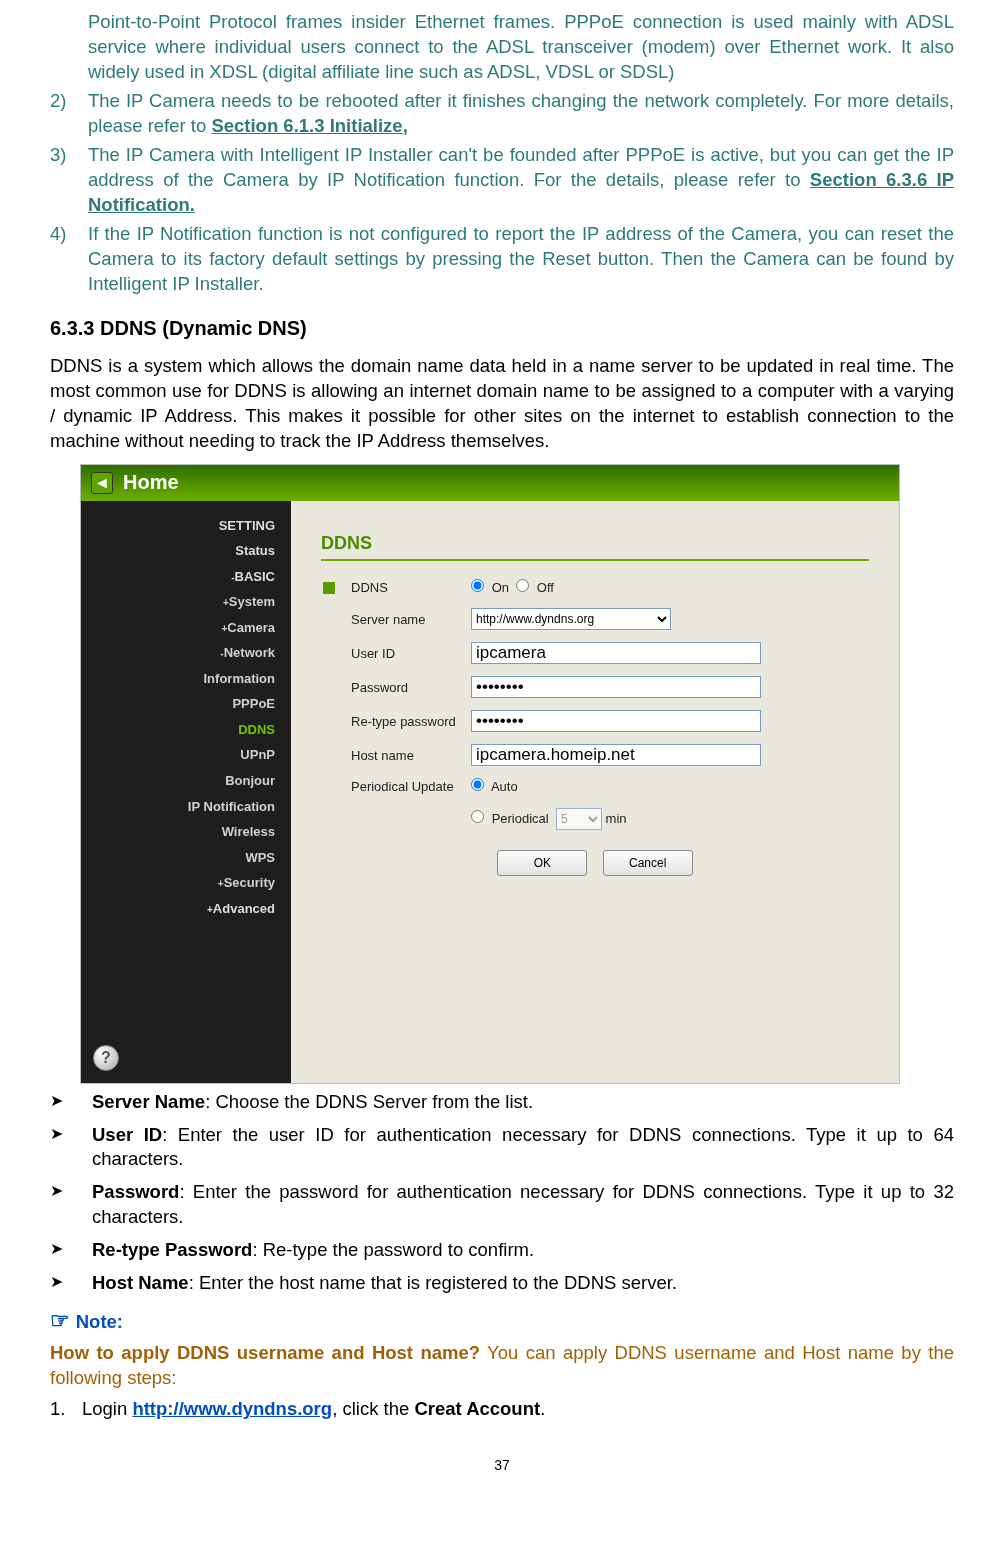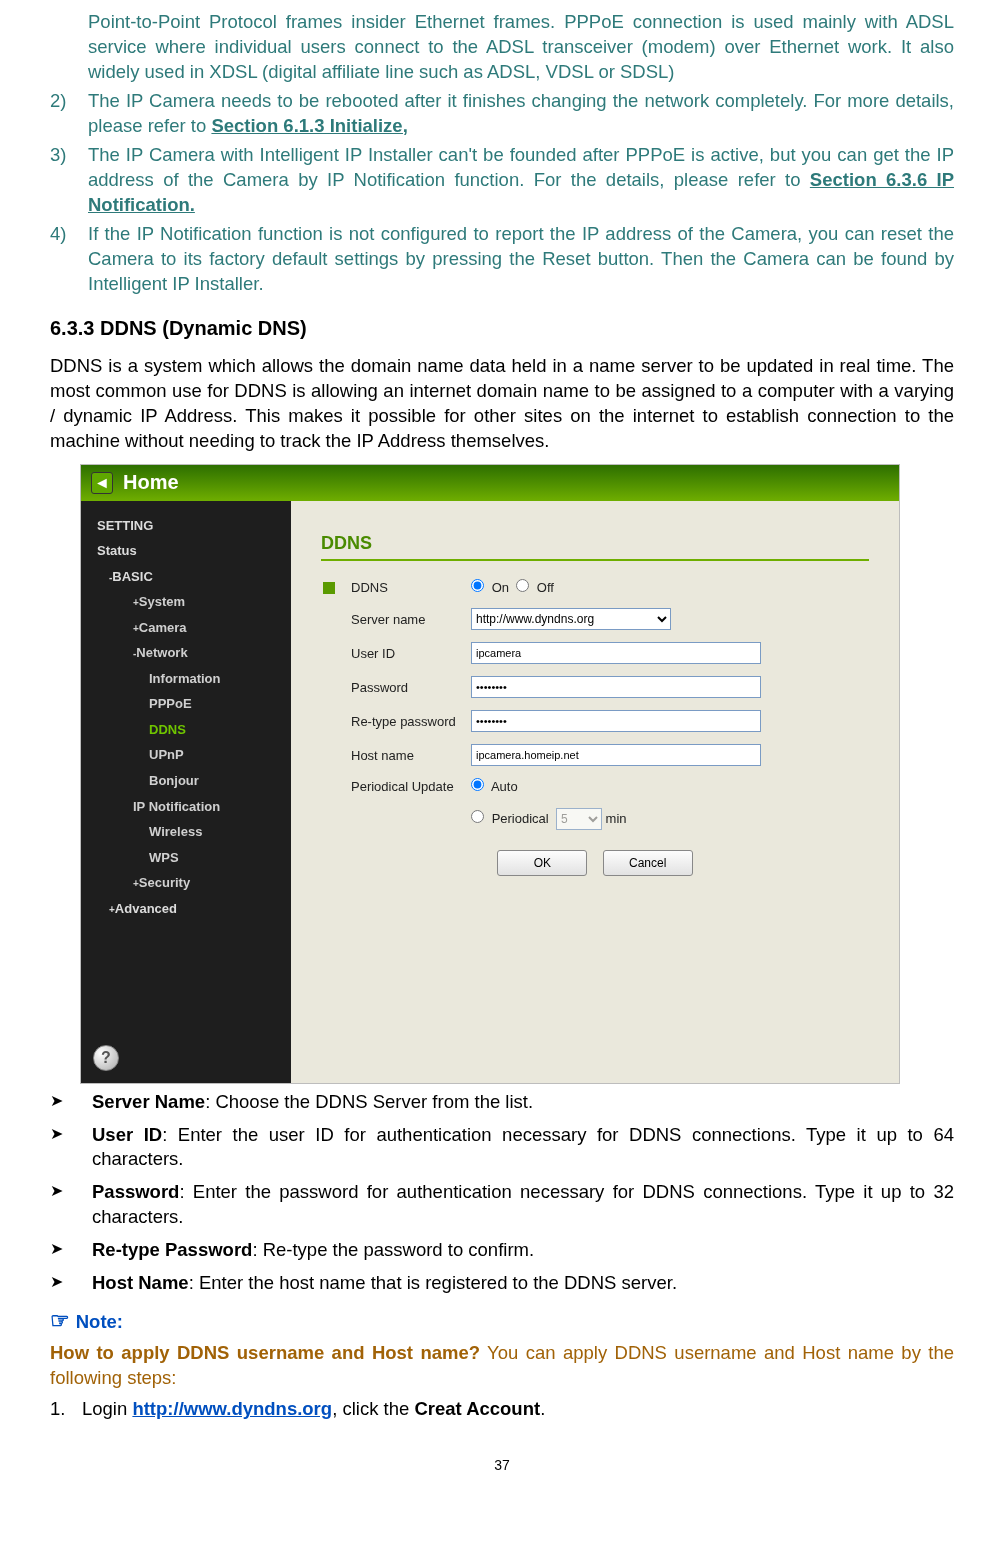--- a/index.html
+++ b/index.html
@@ -32,37 +32,37 @@
   .ss-home {
     background: linear-gradient(#2d6f00,#6fae00);
     height: 36px; display:flex; align-items:center; padding-left:10px; gap:10px;
   }
   .ss-home .arrow {
     width:22px; height:22px; background:#5fa700; border:1px solid #333; border-radius:3px;
     display:flex; align-items:center; justify-content:center; color:#fff; font-size:16px;
   }
   .ss-home .label { color:#fff; font-weight:bold; font-size:20px; }
   .ss-body { display:flex; height: calc(100% - 36px); }
-  .ss-side { width:210px; background:#1e1e1e; color:#dcdcdc; padding:12px 0; font-family:Arial; font-size:13px; font-weight:bold; }
+  .ss-side { width:210px; background:#1e1e1e; color:#dcdcdc; padding:12px 0; font-family:Arial; font-size:13px; font-weight:bold;text-align:right; }
   .ss-side .line { padding:4px 16px; white-space:nowrap; }
   .ss-side .line.ind1 { padding-left:28px; }
   .ss-side .line.ind2 { padding-left:52px; font-weight:normal; font-size:13px; color:#d0d0d0; font-weight:bold;}
   .ss-side .line.active { color:#6fc400; }
   .ss-help {
     position:absolute; bottom:12px; left:12px; width:26px; height:26px;
     border-radius:50%; background:radial-gradient(circle at 30% 30%, #fff, #aaa); border:1px solid #888;
     display:flex; align-items:center; justify-content:center; color:#555; font-weight:bold; font-size:16px;
   }
   .ss-main { flex:1; padding:30px 30px; }
   .ss-panel-title { color:#4a8b00; font-weight:bold; font-size:18px; border-bottom:2px solid #6fae00; padding-bottom:4px; margin-bottom:18px;}
   .ss-row { display:flex; align-items:center; margin-bottom:12px; font-size:13px; color:#222;}
   .ss-row .lab { width:150px; padding-left:30px; }
   .ss-row .sq { width:12px; height:12px; background:#5a9a00; margin-right:16px; margin-left:2px;}
   .ss-row input[type=text], .ss-row input[type=password] {
-    height:22px; border:1px solid #7a9bc4; padding:0 4px; font-size:11px; background:#fff;
+    height:22px; border:1px solid #7a9bc4; padding:0 4px; font-size:17px; background:#fff;
   }
   .ss-row select { height:22px; border:1px solid #7a9bc4; background:#fff; font-size:12px;}
   .ss-row input[type=radio]{ margin:0 4px 0 0;}
   .ss-btns { text-align:center; margin-top:20px; }
   .ss-btns button {
     width:90px; height:26px; background:linear-gradient(#fdfdfd,#e2e2e2);
     border:1px solid #888; border-radius:3px; margin:0 6px; font-size:12px;
   }
   .bullet-list { list-style:none; padding:0; margin-top:4px; }
   .bullet-list li { display:flex; margin-bottom:8px; text-align:justify; }

